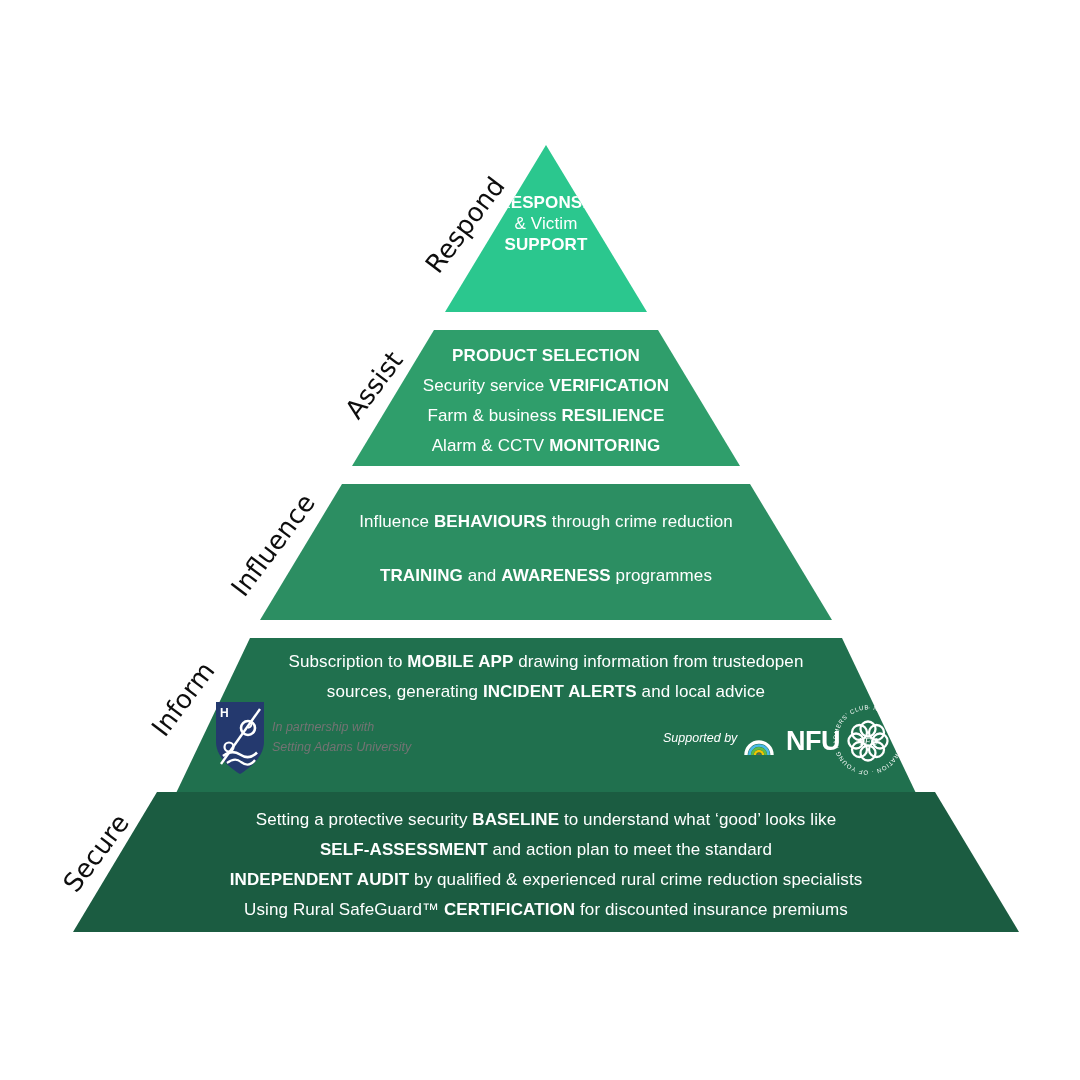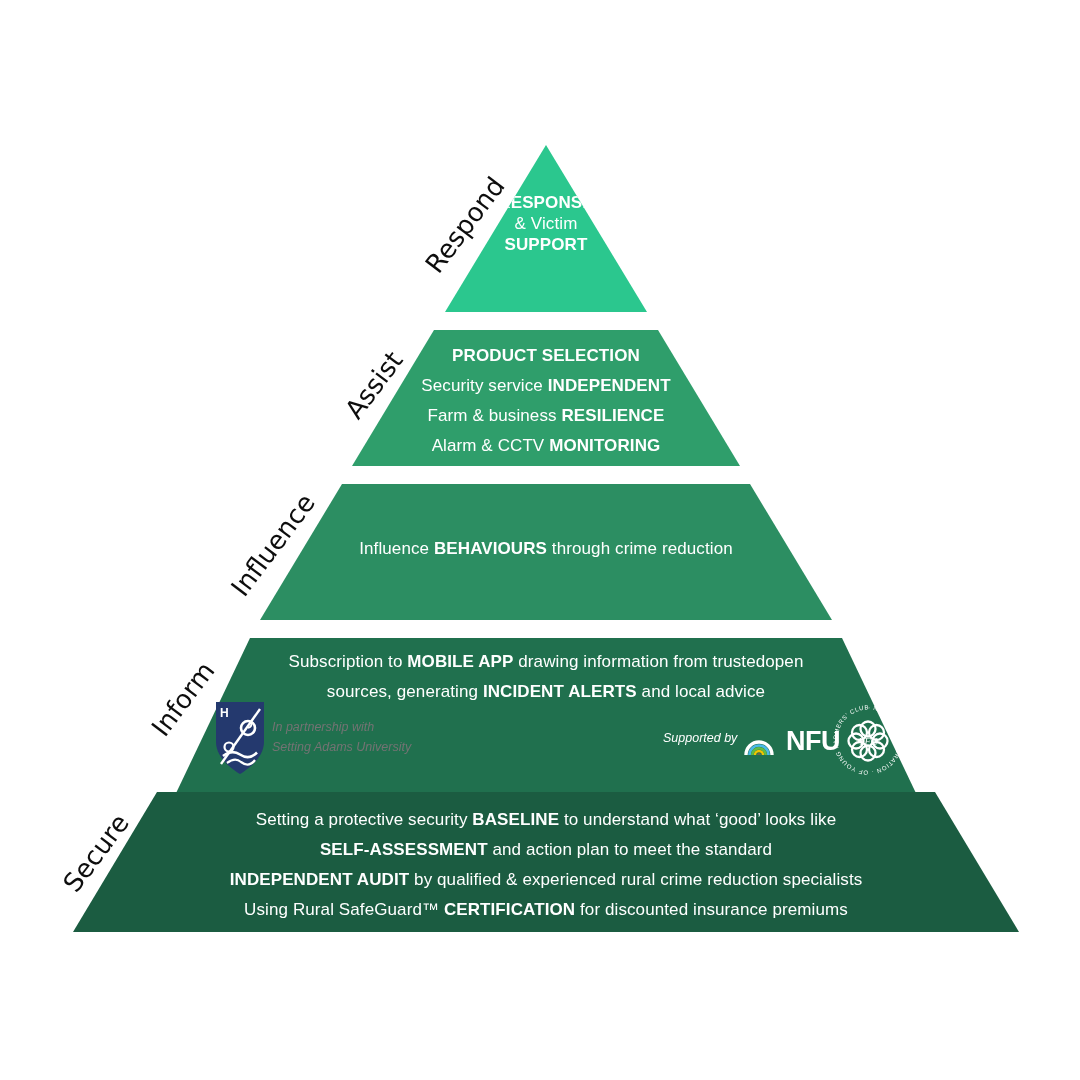--- a/index.html
+++ b/index.html
@@ -61,27 +61,28 @@
 <div class="canvas">
 
   <div class="level lv1" style="background: rgb(43, 199, 142);">
     <div class="line"><span class="bold">RESPONSE</span></div>
     <div class="line"><span>&amp; Victim</span></div>
     <div class="line"><span class="bold">SUPPORT</span></div>
   </div>
 
   <div class="level lv2" style="background: rgb(47, 158, 107);">
     <div class="line"><span class="bold">PRODUCT SELECTION</span></div>
-    <div class="line"><span>Security service </span><span class="bold">INDEPENDENT</span></div>
+    <div class="line"><span>Security service </span><span class="bold">VERIFICATION</span></div>
     <div class="line"><span>Farm &amp; business </span><span class="bold">RESILIENCE</span></div>
     <div class="line"><span>Alarm &amp; CCTV </span><span class="bold">MONITORING</span></div>
   </div>
 
   <div class="level lv3" style="background: rgb(44, 142, 98);">
     <div class="line"><span>Influence </span><span class="bold">BEHAVIOURS</span><span> through crime reduction</span></div>
+    <div class="line"><span class="bold">TRAINING</span><span> and </span><span class="bold">AWARENESS</span><span> programmes</span></div>
   </div>
 
   <div class="level lv4" style="background: rgb(32, 112, 78);">
     <div class="line"><span>Subscription to </span><span class="bold">MOBILE APP</span><span> drawing information from trustedopen</span></div>
     <div class="line"><span>sources, generating </span><span class="bold">INCIDENT ALERTS</span><span> and local advice</span></div>
   </div>
 
   <div class="level lv5" style="background: rgb(27, 92, 65);">
     <div class="line"><span>Setting a protective security </span><span class="bold">BASELINE</span><span> to understand what ‘good’ looks like</span></div>
     <div class="line"><span class="bold">SELF-ASSESSMENT</span><span> and action plan to meet the standard</span></div>

